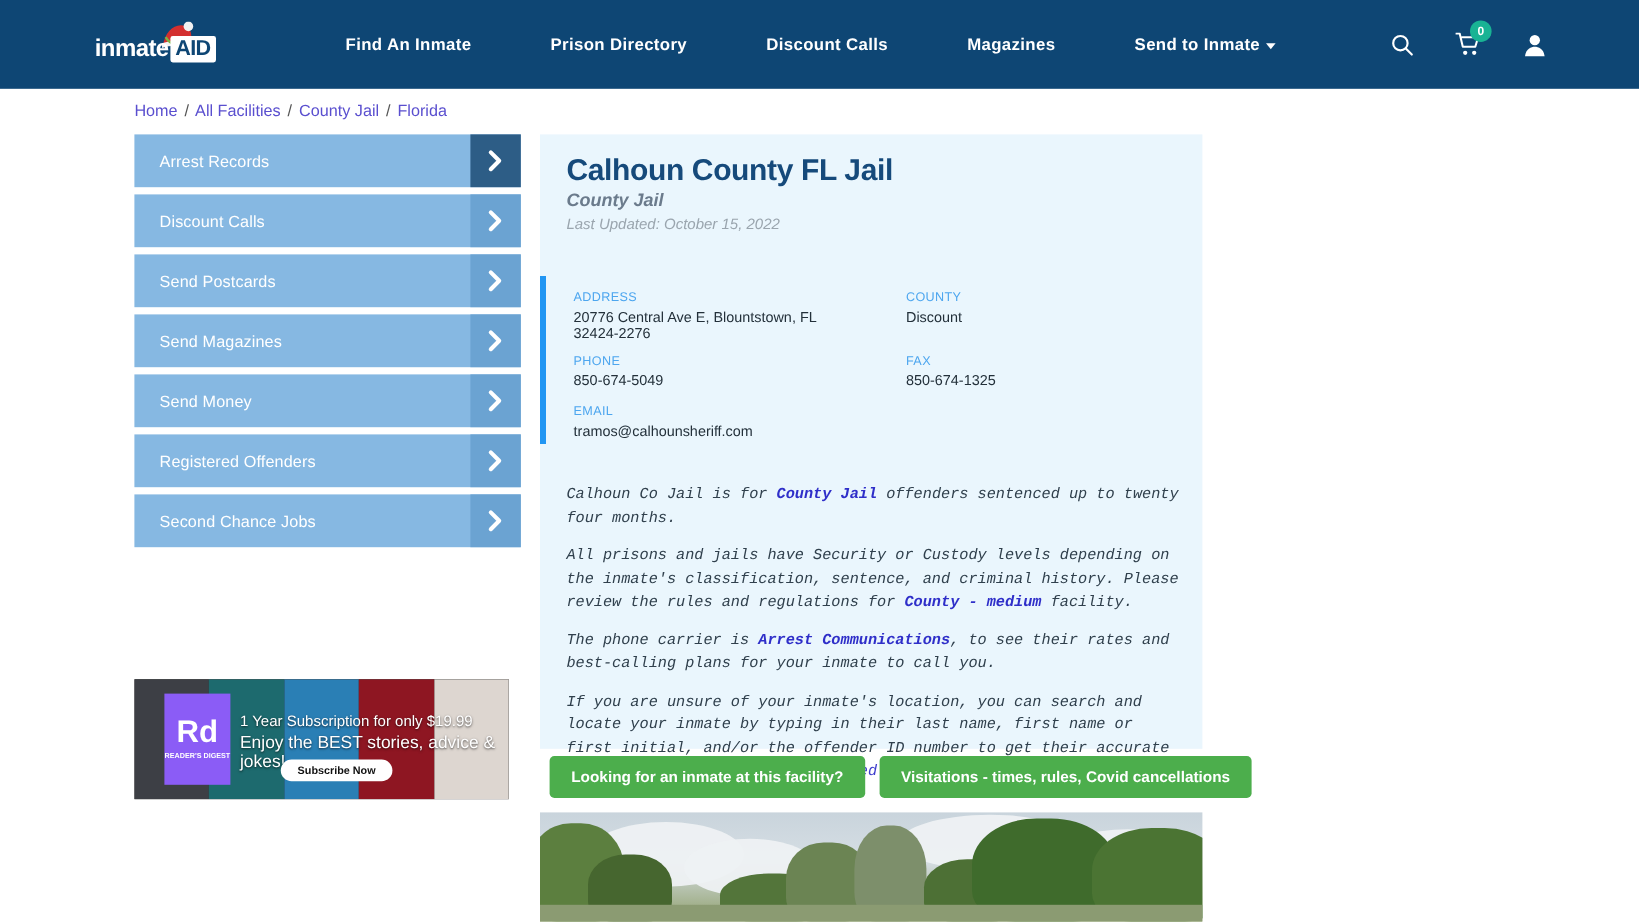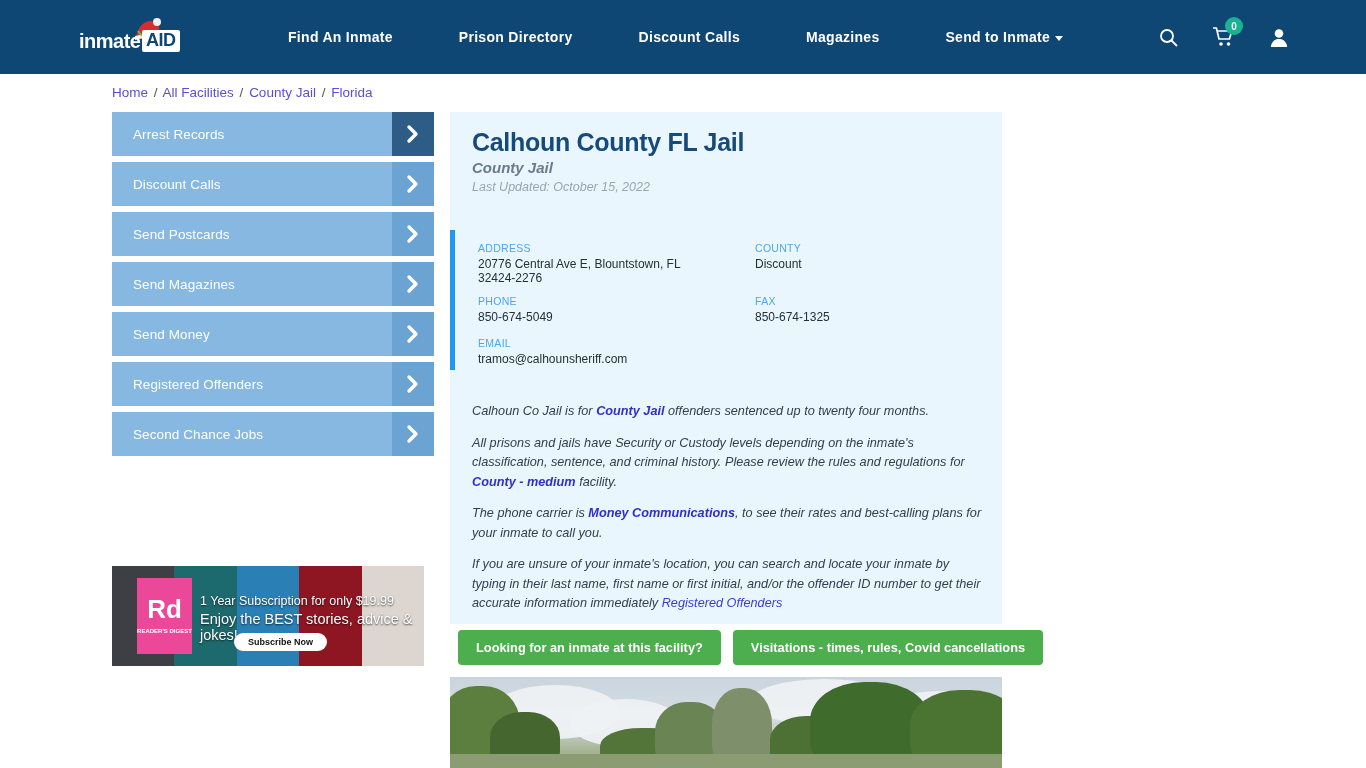--- a/index.html
+++ b/index.html
@@ -94,21 +94,21 @@
   
   .ad {
     position: absolute; left: 112px; top: 566px;
     width: 312px; height: 100px; overflow: hidden;
     background: #2b2b2b; cursor: pointer;
   }
   .ad-covers { position: absolute; inset: 0; display: flex; }
   .ad-covers div { flex: 1; position: relative; }
   .ad-rd {
     position: absolute; left: 25px; top: 12px; width: 55px; height: 76px;
-    background: #ec4899; color: #fff; display: flex; flex-direction: column;
+    background: #8b5cf6; color: #fff; display: flex; flex-direction: column;
     align-items: center; justify-content: center; font-weight: bold;
   }
   .ad-rd .rd-big { font-size: 26px; line-height: 24px; }
   .ad-rd .rd-sm { font-size: 6px; line-height: 8px; margin-top: 6px; text-align: center; }
   .ad-line1 { position: absolute; left: 88px; top: 28px; color: #fff;
     font-size: 12.5px; text-shadow: 0 1px 2px rgba(0,0,0,.7); }
   .ad-line2 { position: absolute; left: 88px; top: 45px; color: #fff;
     font-size: 14.5px; text-shadow: 0 1px 2px rgba(0,0,0,.7); }
   .ad-cta { position: absolute; left: 122px; top: 67px; background: #fff;
     color: #111; font-size: 9px; font-weight: bold; padding: 4px 14px;
@@ -138,21 +138,21 @@
   .detail-bar { position: absolute; left: 0; top: 8px; width: 5px; height: 140px; background: #2196f3; }
   .det { position: absolute; }
   .det .k { color: #4da6ef; font-size: 10.5px; letter-spacing: 0.3px; }
   .det .v { color: #23303a; font-size: 12px; line-height: 14px; margin-top: 3px; }
   .det-address { left: 28px; top: 20px; width: 230px; }
   .det-county  { left: 305px; top: 20px; width: 200px; }
   .det-phone   { left: 28px; top: 73px; width: 230px; }
   .det-fax     { left: 305px; top: 73px; width: 200px; }
   .det-email   { left: 28px; top: 115px; width: 300px; }
 
-  .body-copy { position: absolute; left: 22px; top: 290px; width: 512px; }
+  .body-copy { position: absolute; left: 22px; top: 290px; width: 512px; font-family: Liberation Mono, monospace; }
   .body-copy p {
     font-size: 12.7px; font-style: italic; color: #30404d;
     line-height: 19.5px; margin-bottom: 12px;
   }
   .body-copy a { color: #2f2fc9; font-weight: bold; text-decoration: none;
     font-style: italic; cursor: pointer; }
   .body-copy a.plain { font-weight: normal; color: #3c3ccc; }
 
   
   .gbtns { position: absolute; left: 458px; top: 630px; display: flex; gap: 12px; }
@@ -333,21 +333,21 @@
     </div>
     <div class="det det-email">
       <div class="k">EMAIL</div>
       <div class="v">tramos@calhounsheriff.com</div>
     </div>
   </div>
 
   <div class="body-copy">
     <p><span>Calhoun Co Jail is for </span><a>County Jail</a><span> offenders sentenced up to twenty four months.</span></p>
     <p><span>All prisons and jails have Security or Custody levels depending on the inmate's classification, sentence, and criminal history. Please review the rules and regulations for </span><a>County - medium</a><span> facility.</span></p>
-    <p><span>The phone carrier is </span><a>Money Communications</a><span>, to see their rates and best-calling plans for your inmate to call you.</span></p>
+    <p><span>The phone carrier is </span><a>Arrest Communications</a><span>, to see their rates and best-calling plans for your inmate to call you.</span></p>
     <p><span>If you are unsure of your inmate's location, you can search and locate your inmate by typing in their last name, first name or first initial, and/or the offender ID number to get their accurate information immediately </span><a class="plain">Registered Offenders</a></p>
   </div>
 </div>
 
 <div class="gbtns">
   <button class="gbtn">Looking for an inmate at this facility?</button>
   <button class="gbtn">Visitations - times, rules, Covid cancellations</button>
 </div>
 
 <div class="photo">

